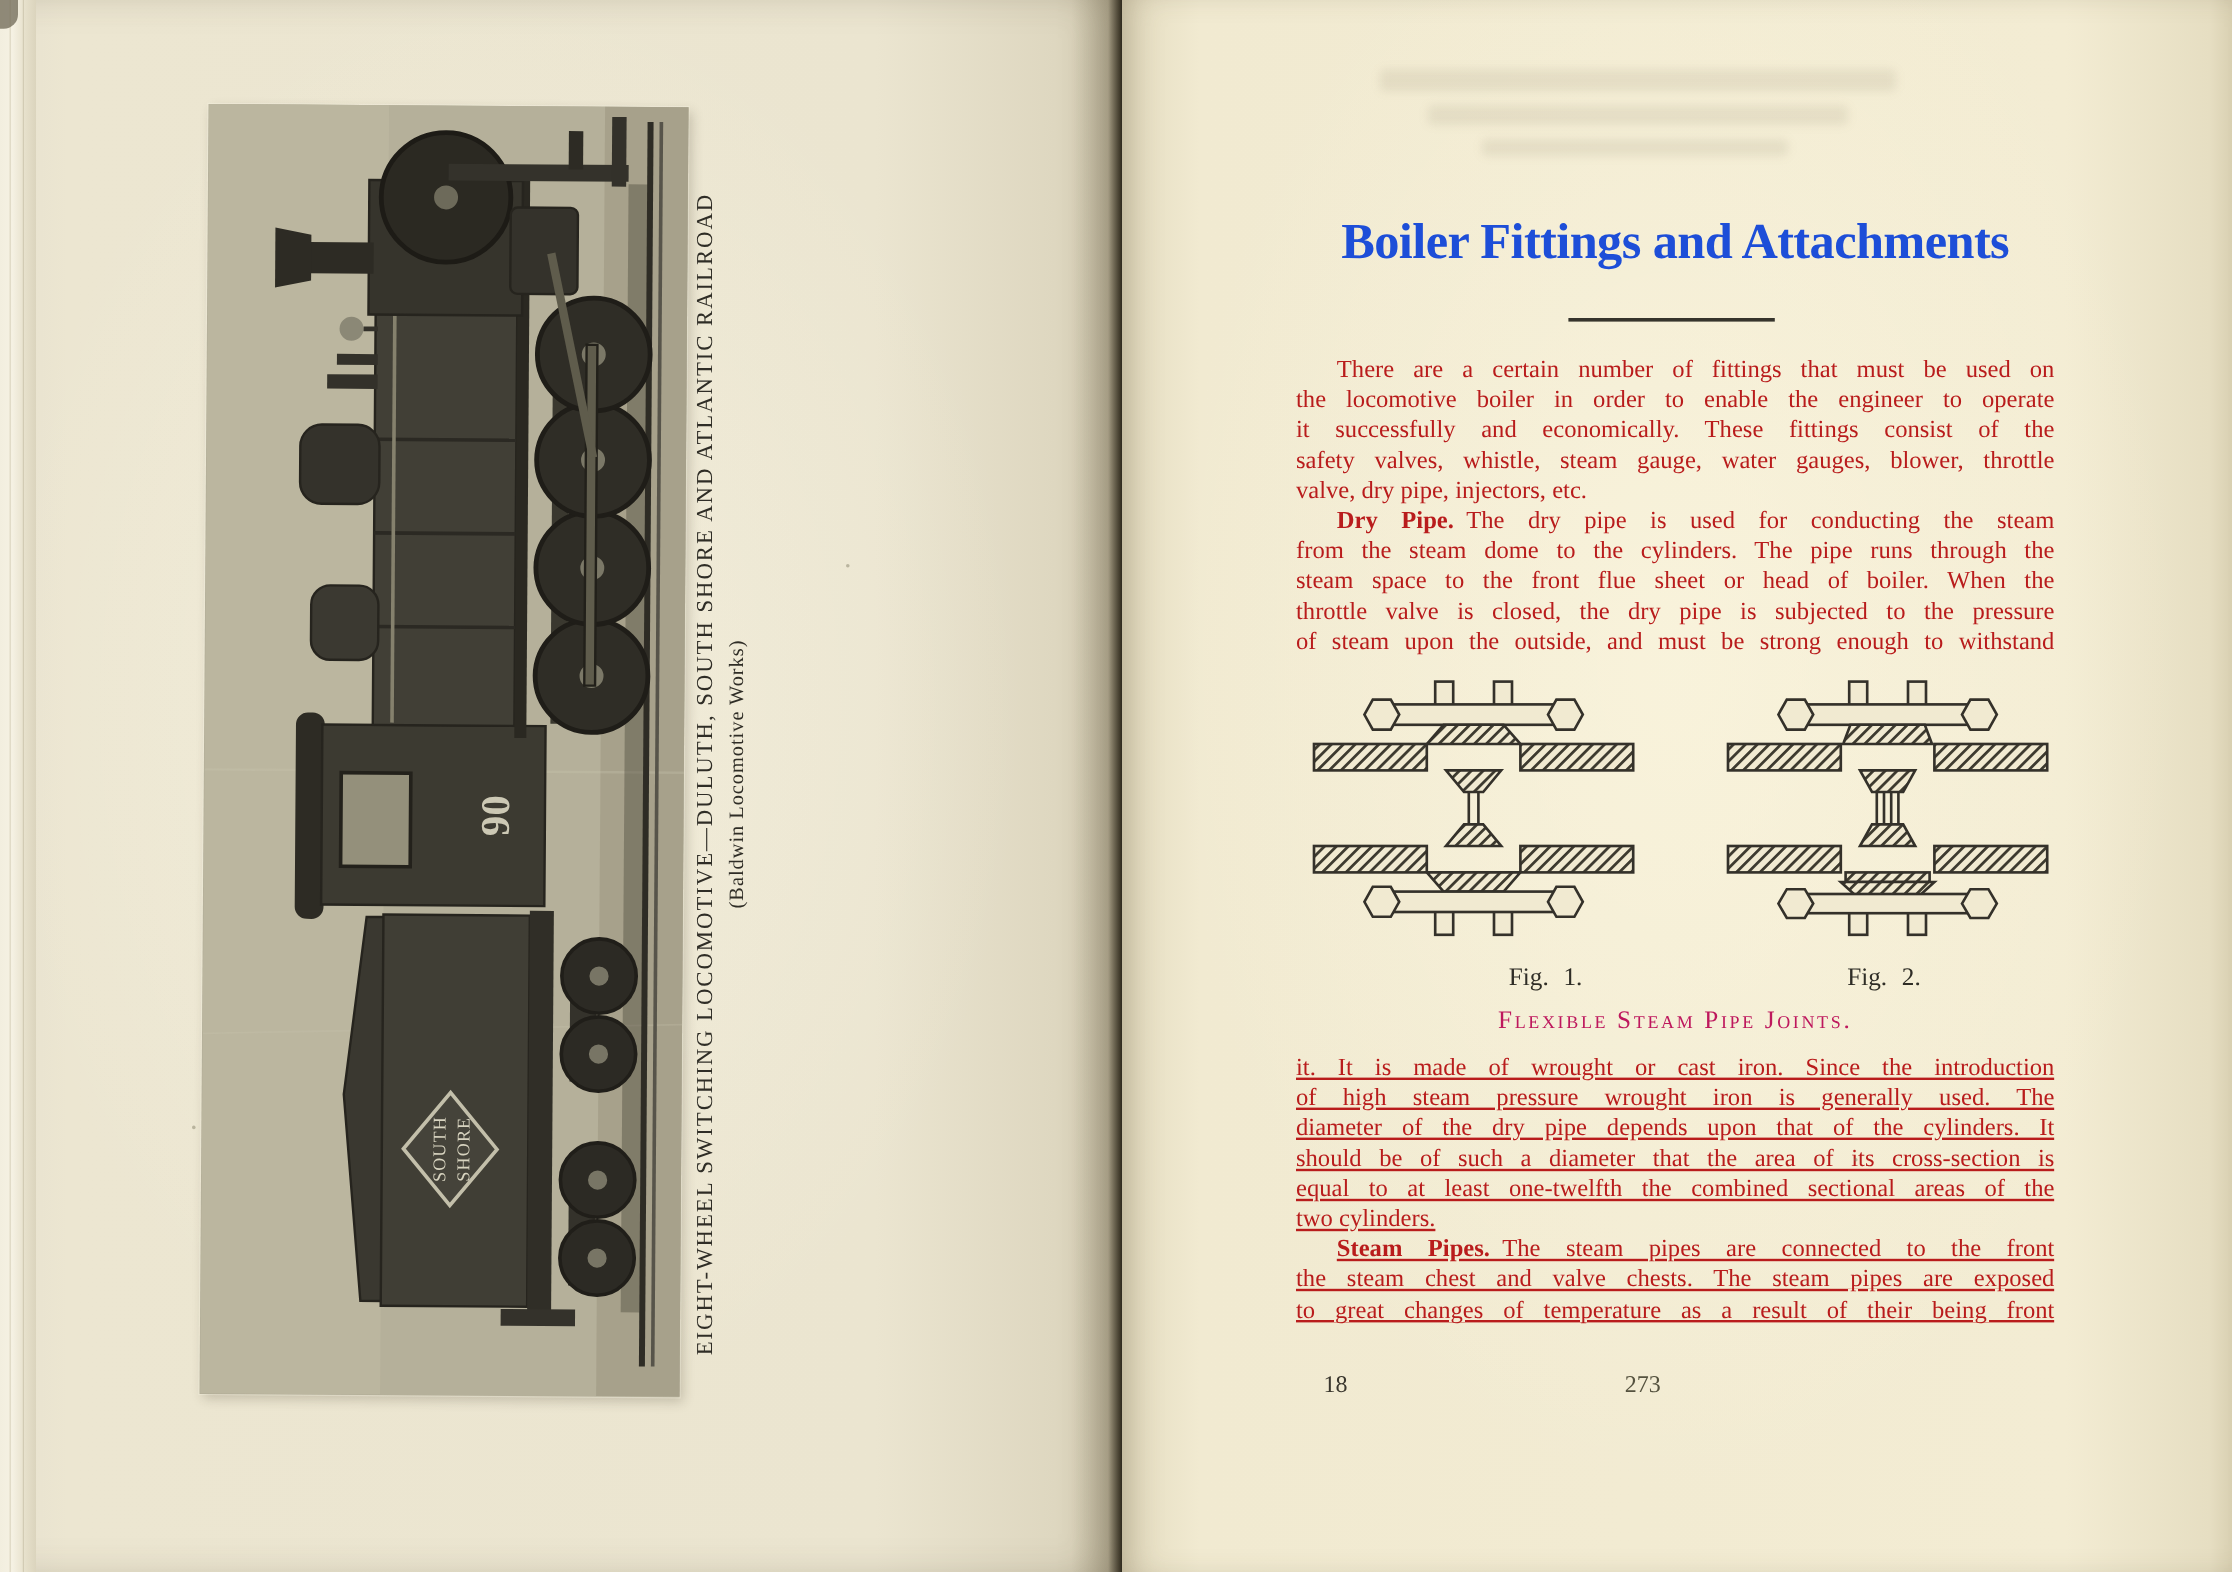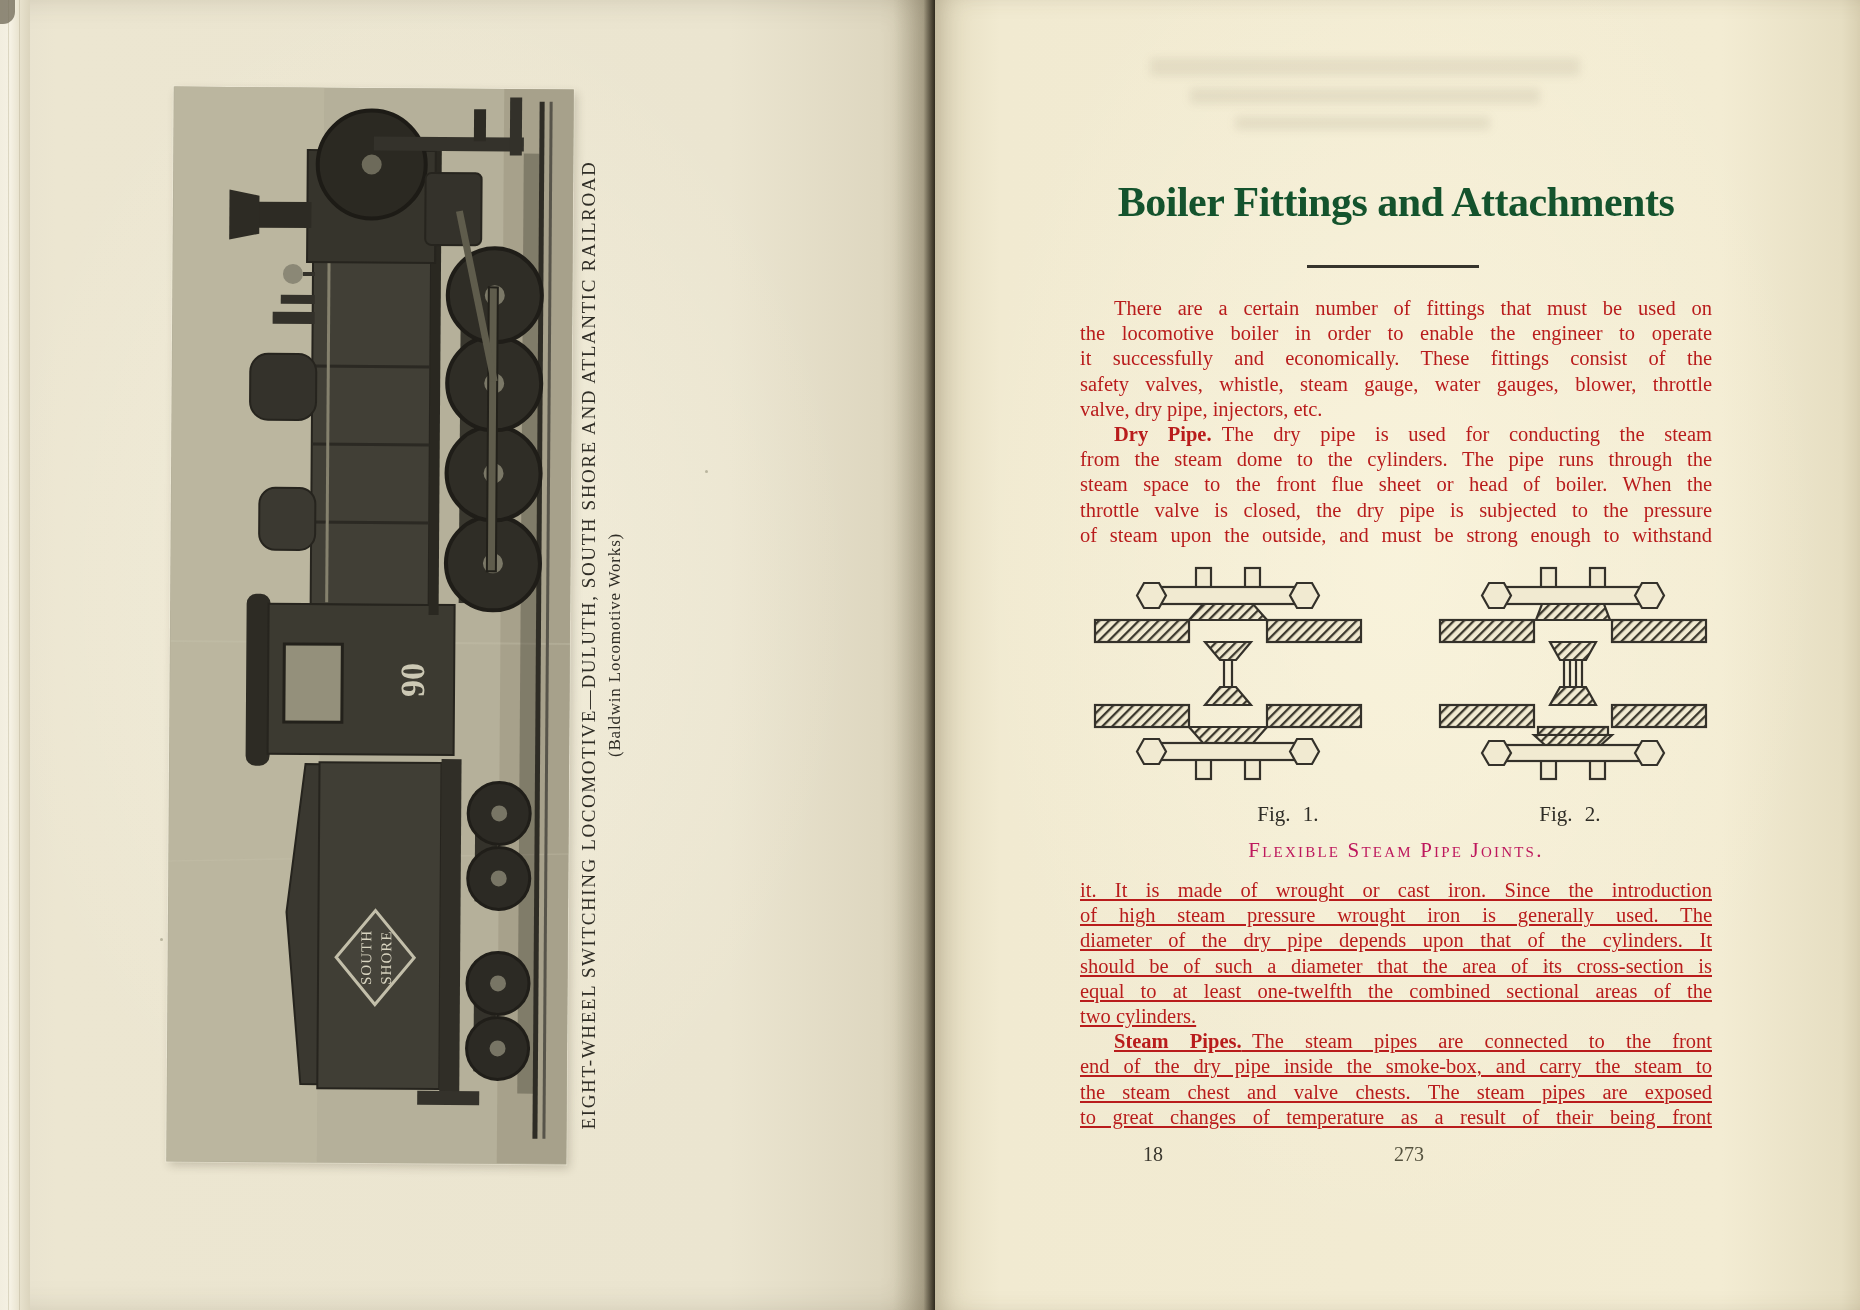--- a/index.html
+++ b/index.html
@@ -63,21 +63,21 @@
   .page-right{
     position:absolute;left:935px;top:0;width:925px;height:1310px;
     background:
       radial-gradient(ellipse at 50% 42%, rgba(255,250,228,.5) 0%, rgba(255,250,228,0) 65%),
       linear-gradient(90deg,#e4dcc0 0%,#f1ead1 7%,#f3ecd3 85%,#e6dec2 98%,#d9d0b2 100%);
     box-shadow:inset 16px 0 28px -12px rgba(90,75,50,.35);
   }
   .ghost{position:absolute;background:rgba(100,88,55,.10);filter:blur(4px);border-radius:4px;}
   .rp-title{
     position:absolute;left:1080px;top:176px;width:632px;margin:0;
-    text-align:center;font-size:42px;font-weight:bold;color:#14532d;
+    text-align:center;font-size:42px;font-weight:bold;color:#1d4ed8;
     letter-spacing:-.5px;line-height:52px;
   }
   .rule{position:absolute;left:1307px;top:265px;width:172px;height:3px;background:#36342c;}
   .textcol{position:absolute;left:1080px;width:632px;color:#b91c1c;}
   #blockA{top:296px;}
   #blockB{top:878px;text-decoration:underline;}
   .line{
     font-size:20.5px;line-height:25.2px;height:25.2px;
     text-align:justify;text-align-last:justify;overflow:hidden;
   }
@@ -86,21 +86,21 @@
   .lead{font-weight:bold;margin-top:43px;}
   .fig{position:absolute;}
   .figlabel{
     position:absolute;top:802px;width:200px;text-align:center;
     font-size:21px;color:#2f2d26;word-spacing:7px;
   }
   .figcaption{
     position:absolute;left:1080px;top:838px;width:632px;text-align:center;
     font-variant:small-caps;font-size:21px;letter-spacing:2.2px;color:#be185d;
   }
-  .pgnum{position:absolute;top:1143px;font-size:20px;color:#3a372e;text-align:right;}
+  .pgnum{position:absolute;top:1143px;font-size:20px;color:#3a372e;text-align:left;}
 </style>
 </head>
 <body>
 
 <div id="root">
 
   <div class="page-left">
     <div class="edge-strip"></div>
     <div class="corner-notch"></div>
     <div class="speck" style="left:357px;top:618px;width:4px;height:4px;"></div>
@@ -287,21 +287,20 @@
       <div class="para">
         <div class="line first">it.  It is made of wrought or cast iron.  Since the introduction</div>
         <div class="line">of high steam pressure wrought iron is generally used.  The</div>
         <div class="line">diameter of the dry pipe depends upon that of the cylinders.  It</div>
         <div class="line">should be of such a diameter that the area of its cross-section is</div>
         <div class="line">equal to at least one-twelfth the combined sectional areas of the</div>
         <div class="line last">two cylinders.</div>
       </div>
       <div class="para indent">
         <div class="line first"><b class="lead">Steam Pipes.</b> The steam pipes are connected to the front</div>
-        <div class="line">end of the dry pipe inside the smoke-box, and carry the steam to</div>
         <div class="line">the steam chest and valve chests.  The steam pipes are exposed</div>
         <div class="line">to great changes of temperature as a result of their being front</div>
       </div>
     </div>
 
   <div class="pgnum" style="left:1103px;width:60px;">18</div>
   <div class="pgnum" style="left:1354px;width:70px;color:#55523f;">273</div>
 
   <div class="speck" style="left:1545px;top:965px;width:3px;height:3px;"></div>
 </div>

